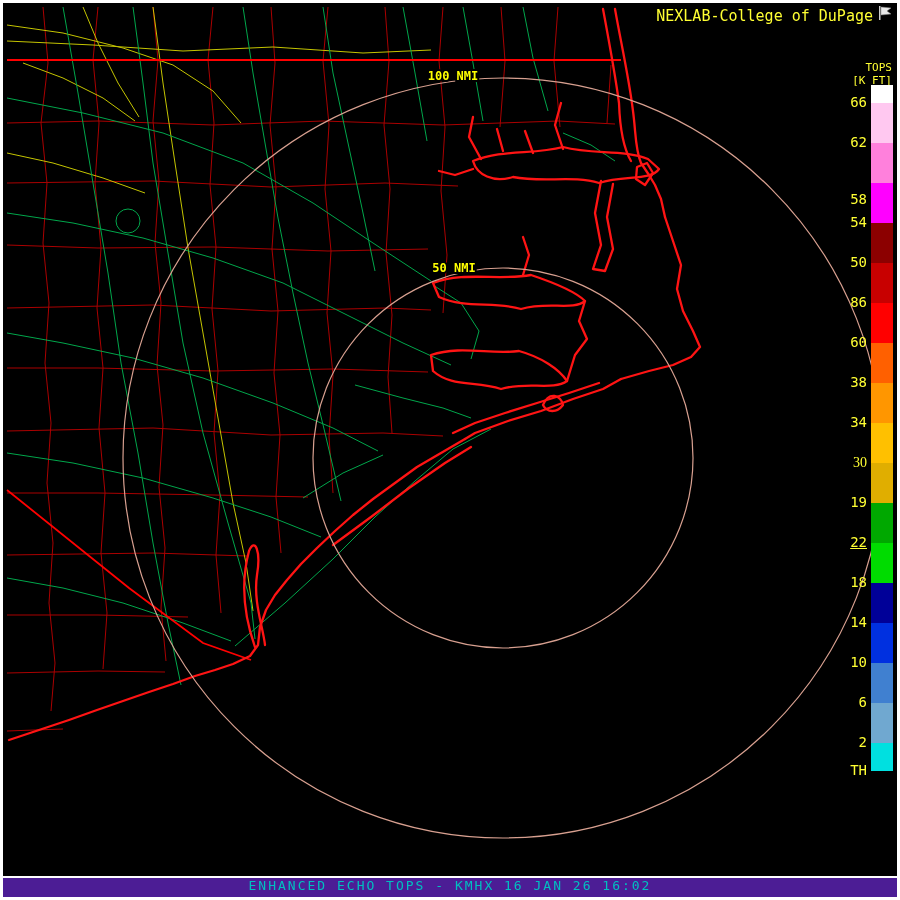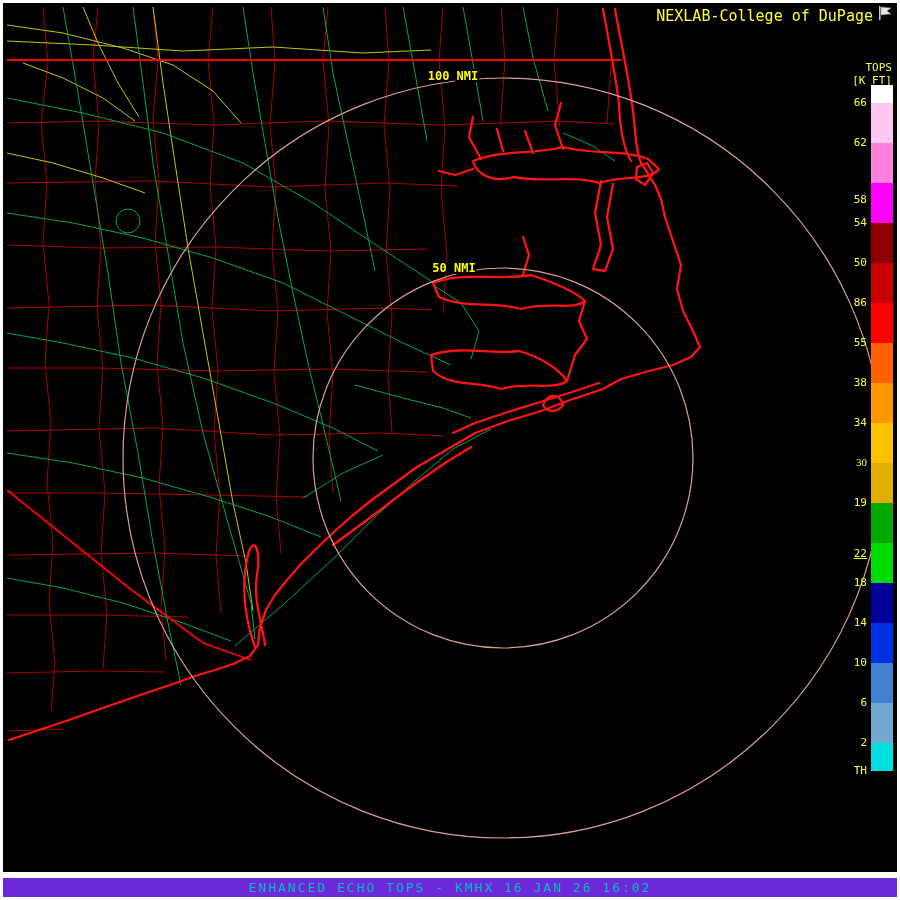--- a/index.html
+++ b/index.html
@@ -19,30 +19,30 @@
     font-size:11px;line-height:13px;white-space:pre;margin-top:12px;
   }
   .colorbar{
     position:absolute;top:82px;right:4px;width:22px;
   }
   .cb-seg{width:22px;}
   .cb-labels{
     position:absolute;top:82px;right:30px;width:40px;height:720px;
   }
   .cb-label{
-    position:absolute;right:0;color:#ffff33;font-size:11px;line-height:13px;
+    position:absolute;right:0;color:#ffff33;font-size:14px;line-height:13px;
     text-align:right;width:40px;
   }
   .ring-label{
     font-family:"DejaVu Sans Mono",monospace;font-size:12px;font-weight:bold;
     paint-order:stroke;stroke:#000000;stroke-width:4px;text-anchor:middle;
   }
   .caption-bar{
-    position:absolute;left:0;right:0;bottom:0;height:19px;background:#6d28d9;
-    border-top:6px solid #ffffff;display:flex;align-items:center;justify-content:center;
+    position:absolute;left:0;right:0;bottom:0;height:19px;background:#4c1d95;
+    border-top:2px solid #ffffff;display:flex;align-items:flex-start;justify-content:center;
   }
   .caption-text{
     font-size:13px;letter-spacing:2px;white-space:nowrap;
   }
 </style>
 </head>
 <body>
 
 <div class="screen">
 
@@ -170,26 +170,26 @@
       <div class="cb-seg" style="height: 28px; background: rgb(0, 224, 224);"></div>
       <div class="cb-seg" style="height: 14px; background: rgb(0, 0, 0);"></div>
     </div>
   <div class="cb-labels">
       <div class="cb-label" style="top: 11px; color: rgb(255, 255, 51);">66</div>
       <div class="cb-label" style="top: 51px; color: rgb(255, 255, 51);">62</div>
       <div class="cb-label" style="top: 108px; color: rgb(255, 255, 51);">58</div>
       <div class="cb-label" style="top: 131px; color: rgb(255, 255, 51);">54</div>
       <div class="cb-label" style="top: 171px; color: rgb(255, 255, 51);">50</div>
       <div class="cb-label" style="top: 211px; color: rgb(255, 255, 51);">86</div>
-      <div class="cb-label" style="top: 251px; color: rgb(255, 255, 51);">55</div>
+      <div class="cb-label" style="top: 251px; color: rgb(255, 255, 51);">60</div>
       <div class="cb-label" style="top: 291px; color: rgb(255, 255, 51);">38</div>
       <div class="cb-label" style="top: 331px; color: rgb(255, 255, 51);">34</div>
       <div class="cb-label" style="top: 371px; color: rgb(255, 255, 51); font-family: Liberation Serif, serif;">30</div>
       <div class="cb-label" style="top: 411px; color: rgb(255, 255, 51);">19</div>
-      <div class="cb-label" style="top: 462px; color: rgb(255, 255, 51); text-decoration: underline;">22</div>
+      <div class="cb-label" style="top: 451px; color: rgb(255, 255, 51); text-decoration: underline;">22</div>
       <div class="cb-label" style="top: 491px; color: rgb(255, 255, 51);">18</div>
       <div class="cb-label" style="top: 531px; color: rgb(255, 255, 51);">14</div>
       <div class="cb-label" style="top: 571px; color: rgb(255, 255, 51);">10</div>
       <div class="cb-label" style="top: 611px; color: rgb(255, 255, 51);">6</div>
       <div class="cb-label" style="top: 651px; color: rgb(255, 255, 51);">2</div>
       <div class="cb-label" style="top: 679px; color: rgb(255, 255, 51);">TH</div>
     </div>
 
   <div class="caption-bar">
     <span class="caption-text" style="color: rgb(0, 192, 192);">ENHANCED ECHO TOPS - KMHX 16 JAN 26 16:02</span>

